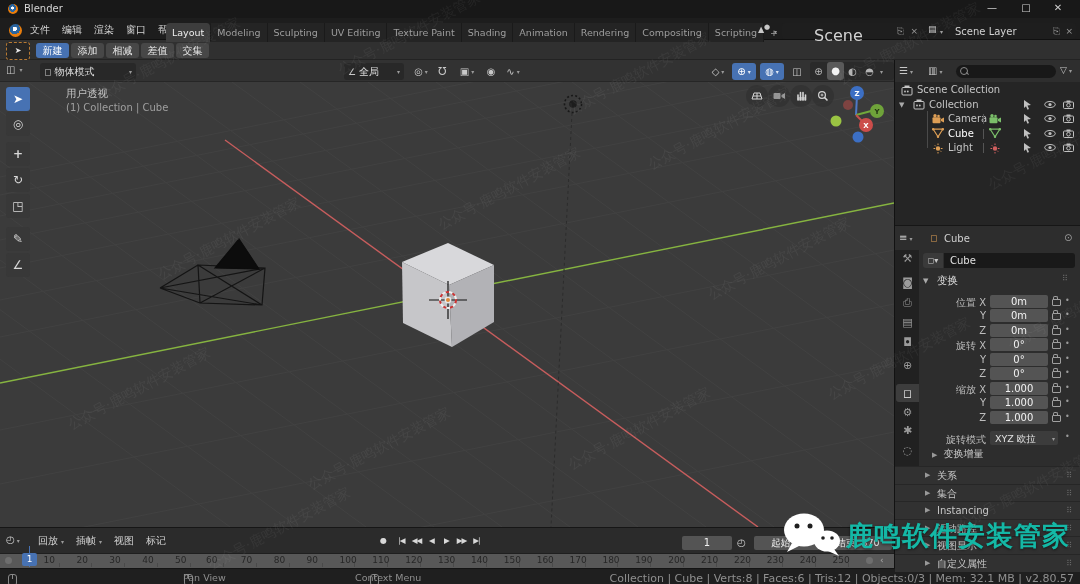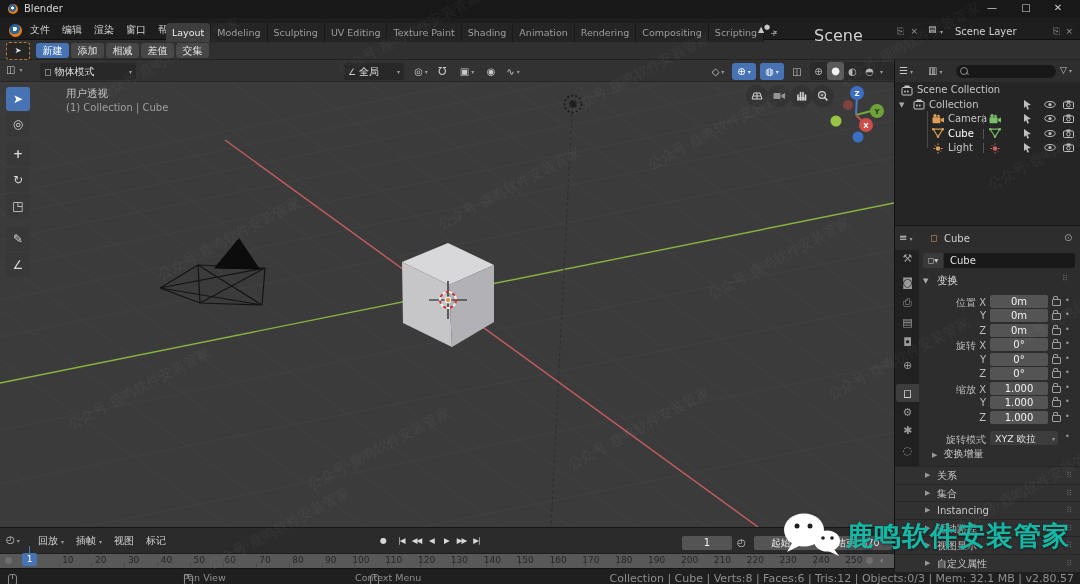--- a/index.html
+++ b/index.html
@@ -33,21 +33,21 @@
   .lock{position:absolute;width:7px;height:5px;border:1px solid #a0a0a0;border-radius:1px;}
   .lock::before{content:"";position:absolute;left:0px;top:-4px;width:3px;height:3px;
       border:1px solid #a0a0a0;border-bottom:none;border-radius:2px 2px 0 0;}
   .panelhdr{position:absolute;left:895px;width:185px;background:#313131;border-top:1px solid #262626;
       font-size:10px;color:#c8c8c8;}
   .mouse{display:inline-block;width:7px;height:10px;border:1px solid #8a8a8a;border-radius:3px;
       position:relative;}
   .mouse::before{content:"";position:absolute;left:3px;top:0;width:1px;height:4px;background:#8a8a8a;}
   .ghost{position:absolute;font-size:14px;color:rgba(255,255,255,0.055);transform:rotate(-28deg);
       white-space:nowrap;pointer-events:none;}
-  .rnum{position:absolute;width:30px;text-align:right;font-size:9px;color:#262626;top:555px;}
+  .rnum{position:absolute;width:30px;text-align:left;font-size:9px;color:#262626;top:555px;}
   .rtick{position:absolute;width:1px;height:4px;background:#4a4a4a;top:563px;}
   .proptab{position:absolute;left:896px;width:23px;height:18px;display:flex;align-items:center;
       justify-content:center;font-size:11px;color:#9b9b9b;}
   .proptab.active{background:#3d3d3d;color:#f0f0f0;border-radius:3px 0 0 3px;}
   .playbtn{position:absolute;width:15px;height:14px;text-align:center;line-height:14px;
       font-size:7.5px;color:#d8d8d8;letter-spacing:-1px;}
   .magicon{display:inline-block;width:6px;height:6px;border:1px solid #8a8a8a;border-radius:50%;
       position:relative;}
   .magicon::after{content:"";position:absolute;left:5px;top:5px;width:3px;height:1px;
       background:#8a8a8a;transform:rotate(45deg);}

